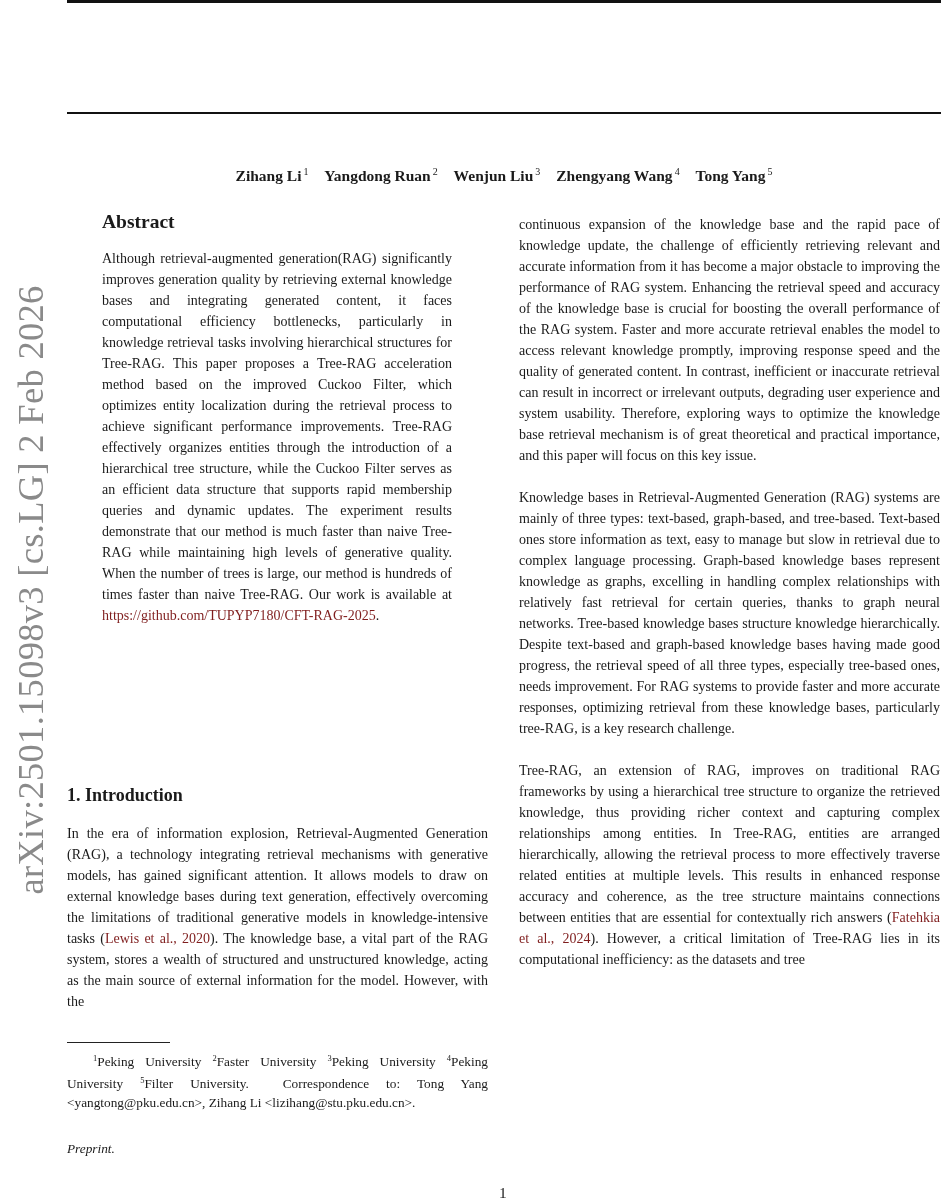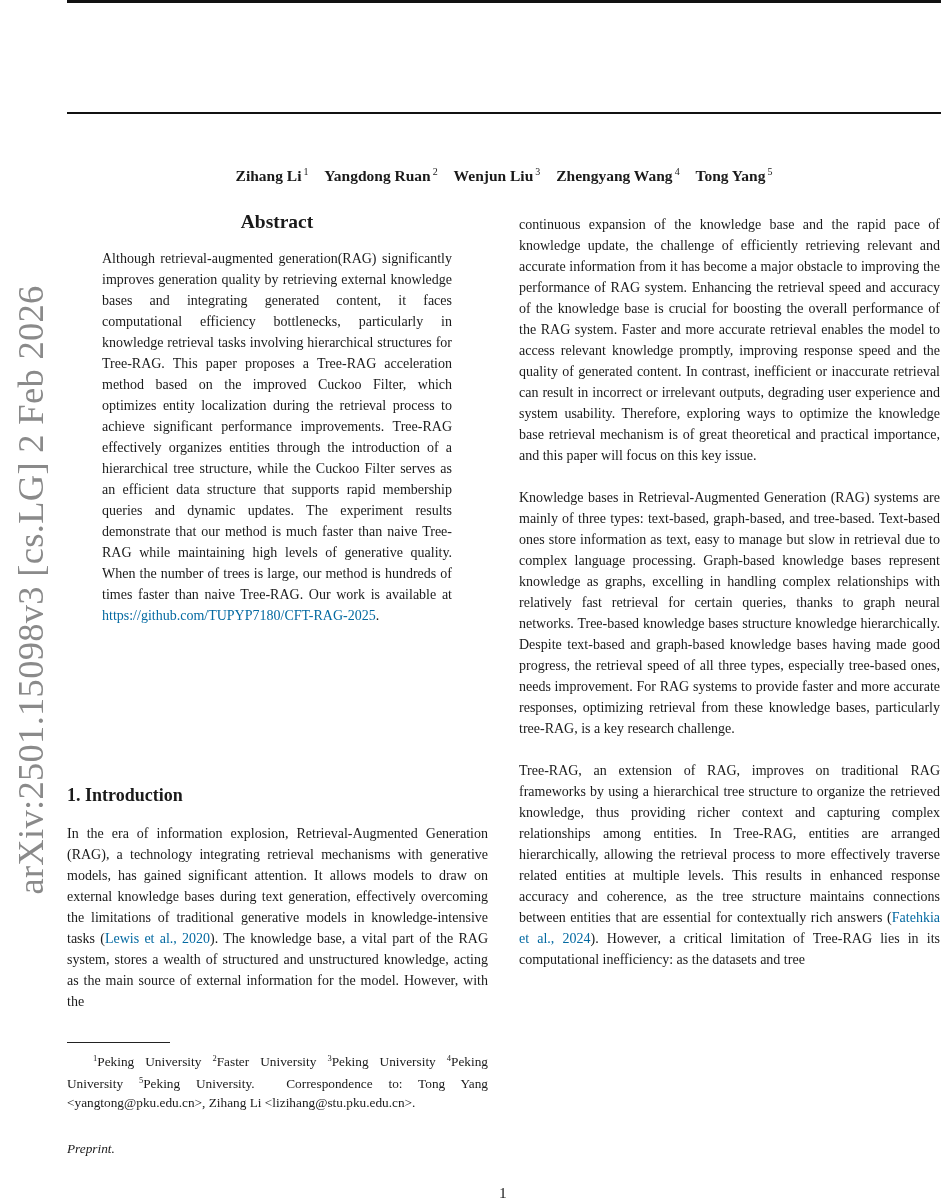--- a/index.html
+++ b/index.html
@@ -72,21 +72,20 @@
       line-height: 21px;
       text-align: justify;
     }
     .col p { margin: 0; }
 
     .abstract-heading {
       position: absolute;
       top: 211px;
       left: 102px;
       width: 350px;
-      text-align: center;
       font-weight: bold;
       font-size: 19.5px;
     }
     .abstract-body {
       top: 248px;
       left: 102px;
       width: 350px;
     }
 
     .intro-heading {
@@ -131,21 +130,21 @@
       text-align: center;
     }
 
     .right-col {
       top: 214px;
       left: 519px;
       width: 421px;
     }
     .right-col p + p { margin-top: 21px; }
 
-    .link { color: #0369a1; }
+    .link { color: #7f1d1d; }
 
     .page-number {
       position: absolute;
       top: 1184px;
       left: 499px;
       font-size: 15.4px;
     }
   </style>
 </head>
 <body>
@@ -176,21 +175,21 @@
 <div class="col intro-body">
   <p><span>In the era of information explosion, Retrieval-Augmented Generation (RAG), a technology integrating retrieval mechanisms with generative models, has gained significant attention. It allows models to draw on external knowledge bases during text generation, effectively overcoming the limitations of traditional generative models in knowledge-intensive tasks (</span><a class="link">Lewis et al., 2020</a><span>). The knowledge base, a vital part of the RAG system, stores a wealth of structured and unstructured knowledge, acting as the main source of external information for the model.  However, with the</span></p>
 </div>
 
 <div class="footnote-rule"></div>
 <div class="footnote">
   <span class="indent"></span><sup>1</sup><span>Peking University</span>
   <sup>2</sup><span>Faster University</span>
   <sup>3</sup><span>Peking University</span>
   <sup>4</sup><span>Peking University</span>
-  <sup>5</sup><span>Peking University.</span>
+  <sup>5</sup><span>Filter University.</span>
   &nbsp;<span>Correspondence to:  Tong Yang &lt;yangtong@pku.edu.cn&gt;, Zihang Li &lt;lizihang@stu.pku.edu.cn&gt;.</span>
 </div>
 
 <div class="preprint">Preprint.</div>
 
 <div class="col right-col">
   <p>continuous expansion of the knowledge base and the rapid pace of knowledge update, the challenge of efficiently retrieving relevant and accurate information from it has become a major obstacle to improving the performance of RAG system. Enhancing the retrieval speed and accuracy of the knowledge base is crucial for boosting the overall performance of the RAG system. Faster and more accurate retrieval enables the model to access relevant knowledge promptly, improving response speed and the quality of generated content.  In contrast, inefficient or inaccurate retrieval can result in incorrect or irrelevant outputs, degrading user experience and system usability. Therefore, exploring ways to optimize the knowledge base retrieval mechanism is of great theoretical and practical importance, and this paper will focus on this key issue.</p>
   <p>Knowledge bases in Retrieval-Augmented Generation (RAG) systems are mainly of three types: text-based, graph-based, and tree-based.  Text-based ones store information as text, easy to manage but slow in retrieval due to complex language processing. Graph-based knowledge bases represent knowledge as graphs, excelling in handling complex relationships with relatively fast retrieval for certain queries, thanks to graph neural networks.  Tree-based knowledge bases structure knowledge hierarchically. Despite text-based and graph-based knowledge bases having made good progress, the retrieval speed of all three types, especially tree-based ones, needs improvement. For RAG systems to provide faster and more accurate responses, optimizing retrieval from these knowledge bases, particularly tree-RAG, is a key research challenge.</p>
   <p><span>Tree-RAG, an extension of RAG, improves on traditional RAG frameworks by using a hierarchical tree structure to organize the retrieved knowledge, thus providing richer context and capturing complex relationships among entities.  In Tree-RAG, entities are arranged hierarchically, allowing the retrieval process to more effectively traverse related entities at multiple levels. This results in enhanced response accuracy and coherence, as the tree structure maintains connections between entities that are essential for contextually rich answers (</span><a class="link">Fatehkia et al., 2024</a><span>).  However, a critical limitation of Tree-RAG lies in its computational inefficiency: as the datasets and tree</span></p>
 </div>

